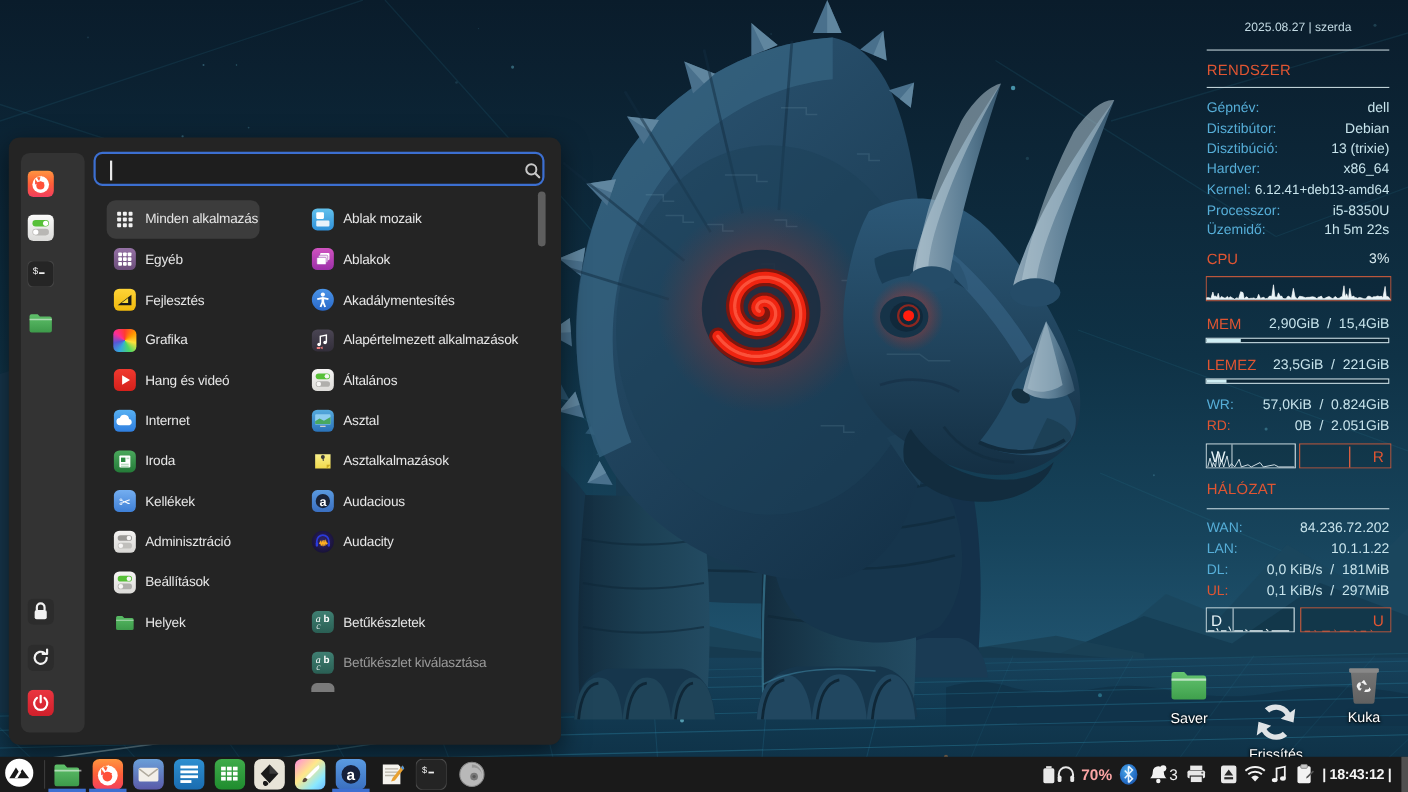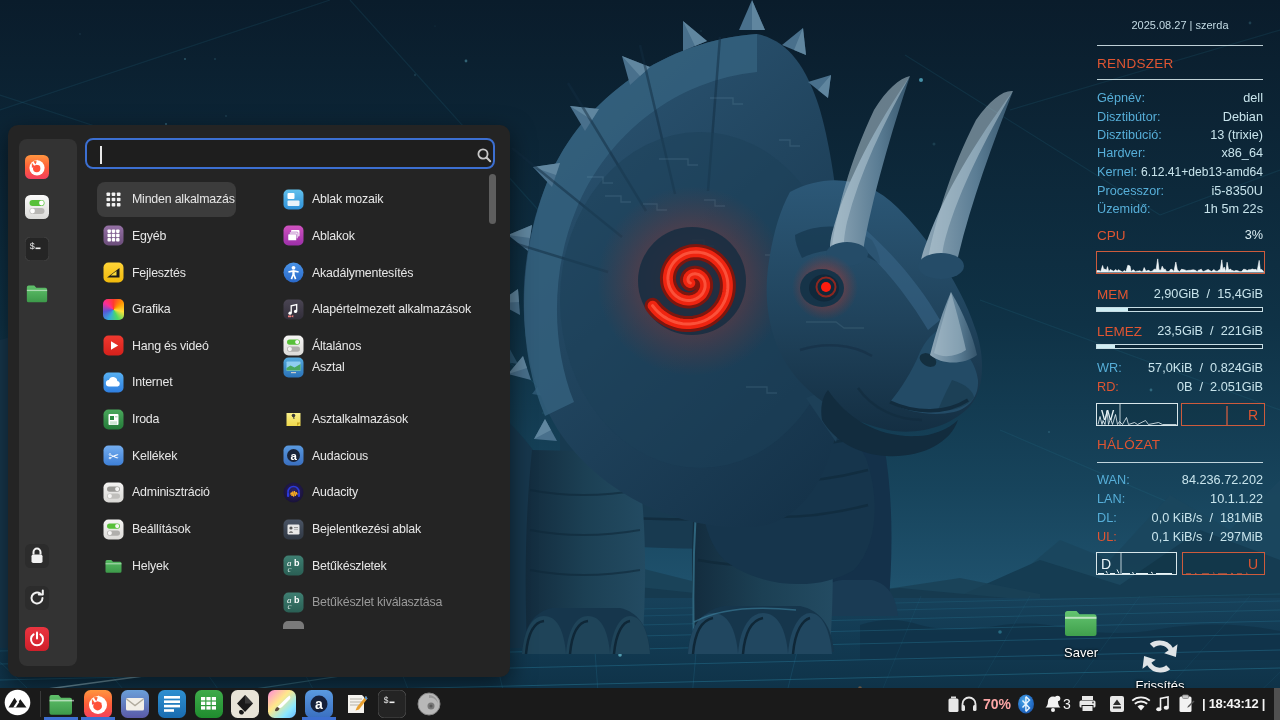--- a/index.html
+++ b/index.html
@@ -641,21 +641,21 @@
                 <stop offset="0" stop-color="#f6f5f4"></stop>
                 <stop offset="1" stop-color="#dcdbd8"></stop>
               </linearGradient>
             </defs>
             <rect x="0.5" y="0.5" width="20" height="20" rx="5" fill="url(#ggray3)"></rect>
             <rect x="4" y="4.5" width="13" height="5.2" rx="2.6" fill="#57c038"></rect>
             <circle cx="14.2" cy="7.1" r="2.1" fill="#f6f5f4"></circle>
             <rect x="4" y="11.5" width="13" height="5.2" rx="2.6" fill="#b0afac"></rect>
             <circle cx="6.8" cy="14.1" r="2.1" fill="#f6f5f4"></circle>
           </svg></span>Általános</div>
-<div class="mrow" style="left:275px;top:224px;"><span class="ic"><svg width="21" height="21" viewBox="0 0 21 21">
+<div class="mrow" style="left:275px;top:239px;"><span class="ic"><svg width="21" height="21" viewBox="0 0 21 21">
             <defs>
               <linearGradient id="gdesk" x1="0" y1="0" x2="0" y2="1">
                 <stop offset="0" stop-color="#55aadd"></stop>
                 <stop offset="1" stop-color="#2a72b8"></stop>
               </linearGradient>
             </defs>
             <rect x="0.5" y="0.5" width="20" height="20" rx="5" fill="url(#gdesk)"></rect>
             <rect x="3.5" y="4.5" width="14" height="9.5" rx="0.8" fill="#8ecdf0"></rect>
             <path d="M3.5 11 l4 -2.5 l4 2 l6 -3.5 v5.7 a0.8 0.8 0 0 1 -0.8 0.8 h-12.4 a0.8 0.8 0 0 1 -0.8 -0.8 Z" fill="#48a860"></path>
             <rect x="8" y="15" width="5" height="1.2" fill="#ccc"></rect>
@@ -690,34 +690,20 @@
                 <stop offset="0.7" stop-color="#1c1540"></stop>
                 <stop offset="1" stop-color="#140f30"></stop>
               </radialGradient>
             </defs>
             <rect x="0.5" y="0.5" width="20" height="20" rx="10" fill="url(#gaudc)"></rect>
             <path d="M5 12 v-2 a5.5 5.5 0 0 1 11 0 v2" stroke="#2a3adc" stroke-width="1.6" fill="none"></path>
             <rect x="4" y="11" width="2.2" height="4" rx="1" fill="#2a3adc"></rect>
             <rect x="14.8" y="11" width="2.2" height="4" rx="1" fill="#2a3adc"></rect>
             <path d="M7.5 12.5 l0.8 -2 l0.8 3.5 l0.8 -4.5 l0.8 5 l0.8 -5.5 l0.8 5 l0.8 -4 l0.8 2.5 l0.8 -1" stroke="#ffb020" stroke-width="1" fill="none"></path>
           </svg></span>Audacity</div>
-<div class="mrow" style="left:275px;top:386.0px;"><span class="ic"><svg width="21" height="21" viewBox="0 0 21 21">
-            <defs>
-              <linearGradient id="gdark2" x1="0" y1="0" x2="0" y2="1">
-                <stop offset="0" stop-color="#4a5464"></stop>
-                <stop offset="1" stop-color="#303844"></stop>
-              </linearGradient>
-            </defs>
-            <rect x="0.5" y="0.5" width="20" height="20" rx="5" fill="url(#gdark2)"></rect>
-            <rect x="4.5" y="5.5" width="12" height="10" rx="1.2" fill="#e8e8e8"></rect>
-            <circle cx="8" cy="9" r="1.6" fill="#555"></circle>
-            <path d="M5.8 13.8 a2.3 2.3 0 0 1 4.4 0 Z" fill="#555"></path>
-            <rect x="11" y="8" width="4" height="1.1" fill="#999"></rect>
-            <rect x="11" y="10" width="4" height="1.1" fill="#bbb"></rect>
-          </svg></span>Bejelentkezési ablak</div>
 <div class="mrow" style="left:275px;top:422.7px;"><span class="ic"><svg width="21" height="21" viewBox="0 0 21 21">
             <defs>
               <linearGradient id="gteal" x1="0" y1="0" x2="0" y2="1">
                 <stop offset="0" stop-color="#3f7f72"></stop>
                 <stop offset="1" stop-color="#2a5f54"></stop>
               </linearGradient>
             </defs>
             <rect x="0.5" y="0.5" width="20" height="20" rx="5" fill="url(#gteal)"></rect>
             <text x="4" y="10.5" font-size="9" fill="#fff" font-family="Liberation Serif" font-style="italic">a</text>
             <text x="11" y="10.5" font-size="9" font-weight="bold" fill="#fff" font-family="Liberation Sans">b</text>
@@ -751,20 +737,38 @@
       <div style="margin-top:7px;">Saver</div>
     </div>
 <div class="dicon" style="left:1120px;top:638px;">
       <svg width="40" height="37" viewBox="0 0 40 37" style="display:block;margin:0 auto;">
         <g fill="#dfe3e6">
           <path d="M20 2.5 a15 15 0 0 1 12.8 7.2 l4.7 -3.4 l-1.6 12.6 l-11.6 -3.6 l4.3 -3.1 a9.5 9.5 0 0 0 -14.8 -2.4 l-4 -4 A15 15 0 0 1 20 2.5 Z"></path>
           <path d="M20 34.5 a15 15 0 0 1 -12.8 -7.2 l-4.7 3.4 l1.6 -12.6 l11.6 3.6 l-4.3 3.1 a9.5 9.5 0 0 0 14.8 2.4 l4 4 A15 15 0 0 1 20 34.5 Z"></path>
         </g>
       </svg>
       <div style="margin-top:3px;">Frissítés</div>
+    </div>
+<div class="dicon" style="left:1200px;top:606px;">
+      <svg width="30" height="34" viewBox="0 0 30 34" style="display:block;margin:0 auto;">
+        <defs>
+          <linearGradient id="dtrash" x1="0" y1="0" x2="0" y2="1">
+            <stop offset="0" stop-color="#757575"></stop>
+            <stop offset="1" stop-color="#616161"></stop>
+          </linearGradient>
+        </defs>
+        <path d="M3 4 h24 l-2.5 28 a2 2 0 0 1 -2 1.8 h-15 a2 2 0 0 1 -2 -1.8 Z" fill="url(#dtrash)"></path>
+        <rect x="1.5" y="1.5" width="27" height="4" rx="1" fill="#888"></rect>
+        <g fill="#f2f2f2">
+          <path d="M15 12 l2.8 4.6 l-2.2 0 a3.5 3.5 0 0 0 -3.2 -2 Z"></path>
+          <path d="M10.2 21.5 l-1.8 -3.2 a3.5 3.5 0 0 1 3.4 -4 l0.5 2.6 a2 2 0 0 0 -0.8 2.8 l1.5 0 l-1.2 2 Z"></path>
+          <path d="M19.5 18 l1.8 3 a3.5 3.5 0 0 1 -3.2 2.2 l-3 0 l1.3 -2.3 l1.8 0 a2 2 0 0 0 1.6 -2.2 Z"></path>
+        </g>
+      </svg>
+      <div style="margin-top:4px;">Kuka</div>
     </div>
 <div id="taskbar">
 <svg class="abs" style="left:4px;top:1px;" width="27" height="27" viewBox="0 0 27 27">
         <circle cx="13.5" cy="13.5" r="12.8" fill="#fff"></circle>
         <path d="M4.5 18.5 L10.5 8.8 L13.8 13.8 L16.3 10.3 L22.5 18.5 Z" fill="#1a1a1a"></path>
         <path d="M11.8 18.5 L15.3 13 L13.8 11.2 L9.2 18.5 Z" fill="#fff"></path>
       </svg>
 <div class="sep"></div>
 <svg class="tbi" style="left:47px;" width="28" height="28" viewBox="0 0 28 28">
         <defs>

